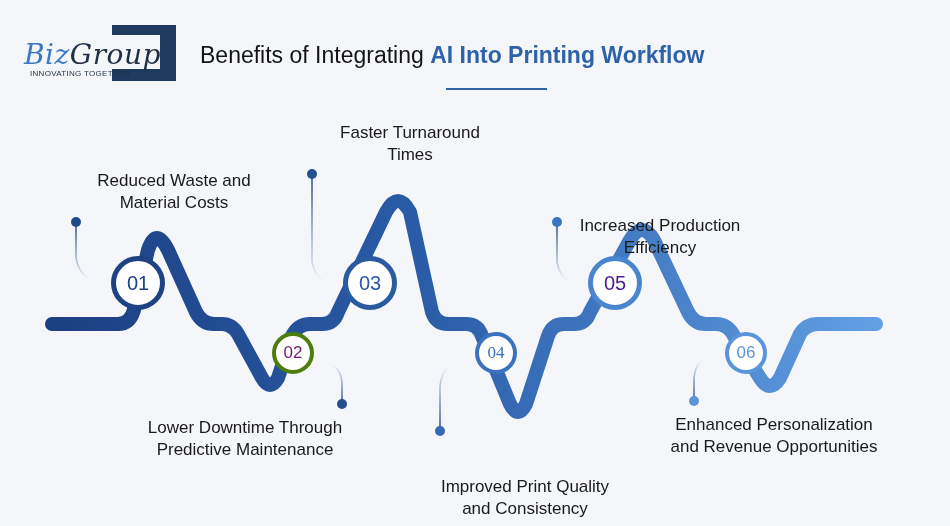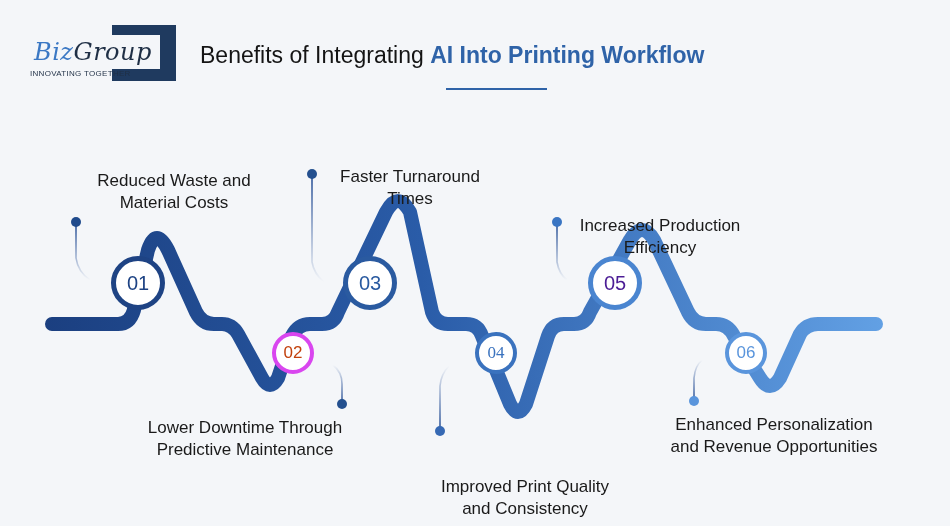--- a/index.html
+++ b/index.html
@@ -12,22 +12,22 @@
   .logo { position: absolute; left: 22px; top: 24px; width: 140px; height: 60px; }
   .logo .frame {
     position: absolute; left: 90px; top: 1px; width: 64px; height: 56px;
     background: #1f3a5f;
   }
   .logo .frame-cut {
     position: absolute; left: 90px; top: 11px; width: 48px; height: 34px;
     background: #f4f6f9;
   }
   .logo .brand {
-    position: absolute; left: 12px; top: 14px;
-    font-family: "DejaVu Serif", serif; font-style: italic; font-size: 24px;
+    position: absolute; left: 2px; top: 14px;
+    font-family: "DejaVu Serif", serif; font-style: italic; font-size: 28px;
     color: #1f2f45; letter-spacing: 0.5px; white-space: nowrap;
   }
   .logo .brand .biz { color: #3b78c4; }
   .logo .tag {
     position: absolute; left: 8px; top: 45px; font-size: 8px; color: #1f2f45;
     letter-spacing: 0.3px; white-space: nowrap;
   }
   .title {
     position: absolute; left: 200px; top: 42px; font-size: 23px; color: #141414;
     white-space: nowrap;
@@ -105,21 +105,21 @@
   </g>
   <g>
     <path d="M 702 360 Q 695 366 694 378 L 694 400" fill="none" stroke="url(#pinFadeUp)" stroke-width="1.6"></path>
     <circle cx="694" cy="401" r="5" fill="#5a95dc"></circle>
   </g>
 </svg>
 
 <div class="num" style="left:111px;top:256px;width:54px;height:54px;border:5px solid #1e4384;color:#1e4384;">
   <span>01</span>
 </div>
-<div class="num" style="left:272px;top:332px;width:42px;height:42px;border:4px solid #d946ef;color:#c2410c;font-size:17px;">
+<div class="num" style="left:272px;top:332px;width:42px;height:42px;border:4px solid #4d7c0f;color:#701a75;font-size:17px;">
   <span>02</span>
 </div>
 <div class="num" style="left:343px;top:256px;width:54px;height:54px;border:5px solid #2a5aa0;color:#2a5aa0;">
   <span>03</span>
 </div>
 <div class="num" style="left:475px;top:332px;width:42px;height:42px;border:4px solid #3a72be;color:#3a72be;font-size:17px;font-family:Liberation Serif, serif;">
   <span>04</span>
 </div>
 <div class="num" style="left:588px;top:256px;width:54px;height:54px;border:5px solid #4a85d0;color:#4c1d95;">
   <span>05</span>
@@ -129,21 +129,21 @@
 </div>
 
 <div class="step-label" style="left:74px;top:170px;width:200px;">
   <div>Reduced Waste and</div>
   <div>Material Costs</div>
 </div>
 <div class="step-label" style="left:125px;top:417px;width:240px;">
   <div>Lower Downtime Through</div>
   <div>Predictive Maintenance</div>
 </div>
-<div class="step-label" style="left:310px;top:122px;width:200px;margin-top:44px;">
+<div class="step-label" style="left:310px;top:122px;width:200px;">
   <div>Faster Turnaround</div>
   <div>Times</div>
 </div>
 <div class="step-label" style="left:415px;top:444px;width:220px;margin-top:32px;">
   <div>Improved Print Quality</div>
   <div>and Consistency</div>
 </div>
 <div class="step-label" style="left:550px;top:171px;width:220px;margin-top:44px;">
   <div>Increased Production</div>
   <div>Efficiency</div>

